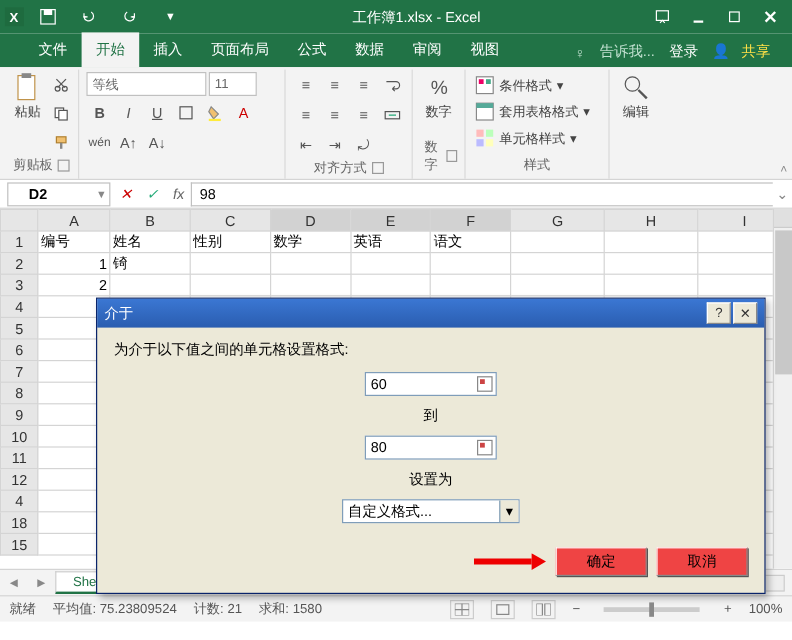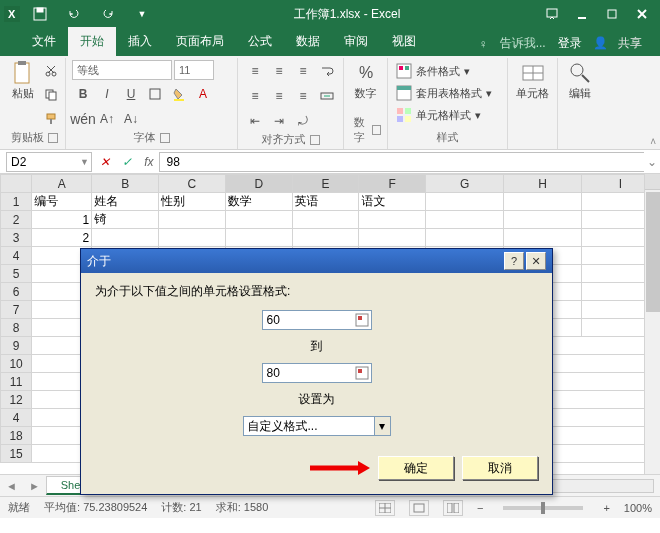--- a/index.html
+++ b/index.html
@@ -32,53 +32,53 @@
 .smbtn { width: 22px; height: 22px; border: 1px solid transparent; display: inline-flex; align-items: center; justify-content: center; color: #555; cursor: pointer; font-size: 12px; }
 .font-dd { width: 100px; height: 20px; border: 1px solid #c0c0c0; background: #fff; display: inline-flex; align-items: center; padding: 0 4px; font-size: 11px; color: #666; }
 .size-dd { width: 40px; height: 20px; border: 1px solid #c0c0c0; background: #fff; display: inline-flex; align-items: center; padding: 0 4px; font-size: 11px; color: #666; }
 .col { display: flex; flex-direction: column; gap: 2px; }
 .row { display: flex; gap: 2px; align-items: center; }
 .styles-btn { display: flex; align-items: center; gap: 4px; font-size: 11px; color: #444; cursor: pointer; padding: 1px 2px; }
 .styles-btn svg { width: 16px; height: 16px; }
 
 
 .fbar { height: 24px; border-bottom: 1px solid #d4d4d4; display: flex; align-items: center; background: #fff; }
-.namebox { width: 86px; height: 20px; border: 1px solid #c0c0c0; margin: 0 2px 0 6px; padding: 0 4px; display: flex; align-items: center; font-size: 12px; position: relative; }
+.namebox { width: 86px; height: 20px; border: 1px solid #c0c0c0; margin: 0 2px 0 6px; padding: 0 17px; display: flex; align-items: center; font-size: 12px; position: relative; font-weight: bold; }
 .namebox .dd { position: absolute; right: 2px; color: #888; font-size: 9px; }
 .fx-btn { padding: 0 6px; color: #666; font-style: italic; font-size: 12px; cursor: pointer; }
 .finput { flex: 1; height: 20px; border: 1px solid #c0c0c0; border-right: none; padding: 0 6px; font-size: 12px; display: flex; align-items: center; }
 .fbar-exp { width: 16px; text-align: center; color: #888; cursor: pointer; }
 
 
 .grid-wrap { position: relative; height: 300px; overflow: hidden; }
 .grid { border-collapse: collapse; width: 660px; }
 .grid th, .grid td { border: 1px solid #d4d4d4; height: 18px; font-size: 12px; padding: 0 2px; font-weight: normal; }
 .grid .colh { background: #e6e6e6; text-align: center; color: #333; }
 .grid .rowh { background: #e6e6e6; text-align: center; width: 28px; color: #333; }
 .grid .corner { background: #e6e6e6; width: 28px; }
 .grid td { background: #fff; }
 .grid .colh.sel { background: #d2d2d2; }
 .colw-A { width: 54px; } .colw-B { width: 60px; } .colw-C { width: 60px; }
 .colw-D { width: 60px; } .colw-E { width: 60px; } .colw-F { width: 60px; }
 .colw-G { width: 70px; } .colw-H { width: 70px; } .colw-I { width: 70px; }
 
 
-.dlg { position: absolute; left: 80px; top: 248px; width: 473px; background: #ece9d8; border: 1px solid #0a246a; box-shadow: 3px 3px 6px rgba(0,0,0,0.3); }
+.dlg { position: absolute; left: 80px; top: 248px; width: 558px; background: #ece9d8; border: 1px solid #0a246a; box-shadow: 3px 3px 6px rgba(0,0,0,0.3); }
 .dlg-title { height: 24px; background: linear-gradient(#3b77d3, #2a5db0); color: #fff; display: flex; align-items: center; padding: 0 6px; font-size: 12px; }
 .dlg-title .spacer { flex: 1; }
 .dlg-tbtn { width: 20px; height: 18px; background: #ece9d8; border: 1px solid #fff; border-right-color: #888; border-bottom-color: #888; margin-left: 2px; display: flex; align-items: center; justify-content: center; color: #333; font-size: 11px; cursor: pointer; }
 .dlg-body { padding: 10px 14px 14px 14px; }
 .dlg-label { font-size: 12px; color: #000; margin-bottom: 10px; }
 .dlg-row { display: flex; align-items: center; gap: 8px; margin-bottom: 20px; flex-direction: column; }
 .dlg-input { width: 110px; height: 20px; border: 1px solid #7f9db9; background: #fff; padding: 0 4px; font-size: 12px; display: flex; align-items: center; position: relative; }
 .dlg-input .refbtn { position: absolute; right: 2px; width: 14px; height: 14px; }
 .dlg-select { width: 148px; height: 20px; border: 1px solid #7f9db9; background: #fff; display: flex; align-items: center; padding: 0 4px; font-size: 12px; position: relative; }
 .dlg-select .ddbtn { position: absolute; right: 0; top: 0; width: 16px; height: 18px; background: #ece9d8; border-left: 1px solid #7f9db9; display: flex; align-items: center; justify-content: center; }
 .dlg-btns { display: flex; justify-content: flex-end; gap: 8px; align-items: center; }
-.dlg-btn { width: 76px; height: 24px; background: #fef9c3; border: 1px solid #888; border-top-color: #fff; border-left-color: #fff; box-shadow: 1px 1px 0 #555; font-size: 12px; cursor: pointer; }
+.dlg-btn { width: 76px; height: 24px; background: #ef4444; border: 1px solid #888; border-top-color: #fff; border-left-color: #fff; box-shadow: 1px 1px 0 #555; font-size: 12px; cursor: pointer; }
 .arrow { width: 60px; height: 14px; position: relative; }
 .arrow svg { width: 100%; height: 100%; }
 
 
 .sheet-tabs { height: 22px; border-top: 1px solid #d4d4d4; display: flex; align-items: center; background: #f3f3f3; font-size: 11px; }
 .st-nav { padding: 0 6px; color: #888; cursor: pointer; }
 .st-tab { padding: 2px 14px; background: #fff; border: 1px solid #ccc; border-bottom: 2px solid #217346; color: #217346; cursor: pointer; }
 .st-add { width: 18px; height: 18px; border: 1px solid #ccc; border-radius: 50%; display: flex; align-items: center; justify-content: center; margin-left: 6px; color: #888; cursor: pointer; }
 .hscroll { flex: 1; height: 14px; margin: 0 6px; background: #eee; border: 1px solid #ccc; }
 
@@ -156,21 +156,21 @@
   <div class="rtab">插入</div>
   <div class="rtab">页面布局</div>
   <div class="rtab">公式</div>
   <div class="rtab">数据</div>
   <div class="rtab">审阅</div>
   <div class="rtab">视图</div>
   <div class="rtab-right">
     <span style="color:#c0e0cf">♀</span>
     <span>告诉我...</span>
     <span style="color:#fff">登录</span>
-    <span style="color:#e5e5e5">👤 <span>共享</span></span>
+    <span style="color:#fde047">👤 <span>共享</span></span>
   </div>
 </div>
 
 <div class="ribbon">
   <div class="rgroup" style="width:62px">
     <div class="rgroup-body">
       <div class="bigbtn">
         <svg viewBox="0 0 26 26">
             <rect x="5" y="3" width="14" height="20" fill="#fff" stroke="#c0934a"></rect>
             <rect x="8" y="1" width="8" height="4" fill="#888"></rect>
@@ -223,29 +223,25 @@
           </span>
         <span class="smbtn">
             <svg width="14" height="14" viewBox="0 0 14 14">
               <path d="M4 2 L10 8 L6 12 L2 6 Z" fill="#f0c070" stroke="#888"></path>
               <rect x="2" y="12" width="10" height="2" fill="#ffeb3b"></rect>
             </svg>
           </span>
         <span class="smbtn" style="color:#c00">A<div style="height:2px;background:#c00;margin-top:-2px"></div></span>
       </div>
       <div class="row">
-        <span class="smbtn" style="font-size:14px">wén</span>
+        <span class="smbtn" style="font-size:10px">wén</span>
         <span class="smbtn">A↑</span>
         <span class="smbtn">A↓</span>
       </div>
     </div>
-    <div class="rgroup-title">
-        <span>字体</span>
-        <span class="dlauncher"></span>
-      </div>
   </div>
 
   <div class="rgroup" style="width:106px">
     <div class="rgroup-body col" style="gap:3px">
       <div class="row">
         <span class="smbtn">≡</span>
         <span class="smbtn">≡</span>
         <span class="smbtn">≡</span>
         <span class="smbtn">
             <svg width="14" height="14">
@@ -307,33 +303,20 @@
             <rect x="9" y="1" width="6" height="6" fill="#bfb"></rect>
             <rect x="1" y="9" width="6" height="6" fill="#bbf"></rect>
             <rect x="9" y="9" width="6" height="6" fill="#ffb"></rect>
           </svg><span>单元格样式</span> ▾</div>
     </div>
     <div class="rgroup-title">
         <span>样式</span>
       </div>
   </div>
 
-  <div class="rgroup" style="width:50px">
-    <div class="rgroup-body">
-      <div class="bigbtn">
-        <svg viewBox="0 0 26 26">
-            <rect x="3" y="6" width="20" height="14" fill="#fff" stroke="#888"></rect>
-            <line x1="3" y1="13" x2="23" y2="13" stroke="#888"></line>
-            <line x1="13" y1="6" x2="13" y2="20" stroke="#888"></line>
-          </svg>
-        <span>单元格</span>
-      </div>
-    </div>
-    <div class="rgroup-title"></div>
-  </div>
 
   <div class="rgroup" style="width:44px;border-right:none">
     <div class="rgroup-body">
       <div class="bigbtn">
         <svg viewBox="0 0 26 26">
             <circle cx="10" cy="10" r="6" stroke="#555" fill="none"></circle>
             <line x1="15" y1="15" x2="22" y2="22" stroke="#555" stroke-width="2"></line>
           </svg>
         <span>编辑</span>
       </div>

